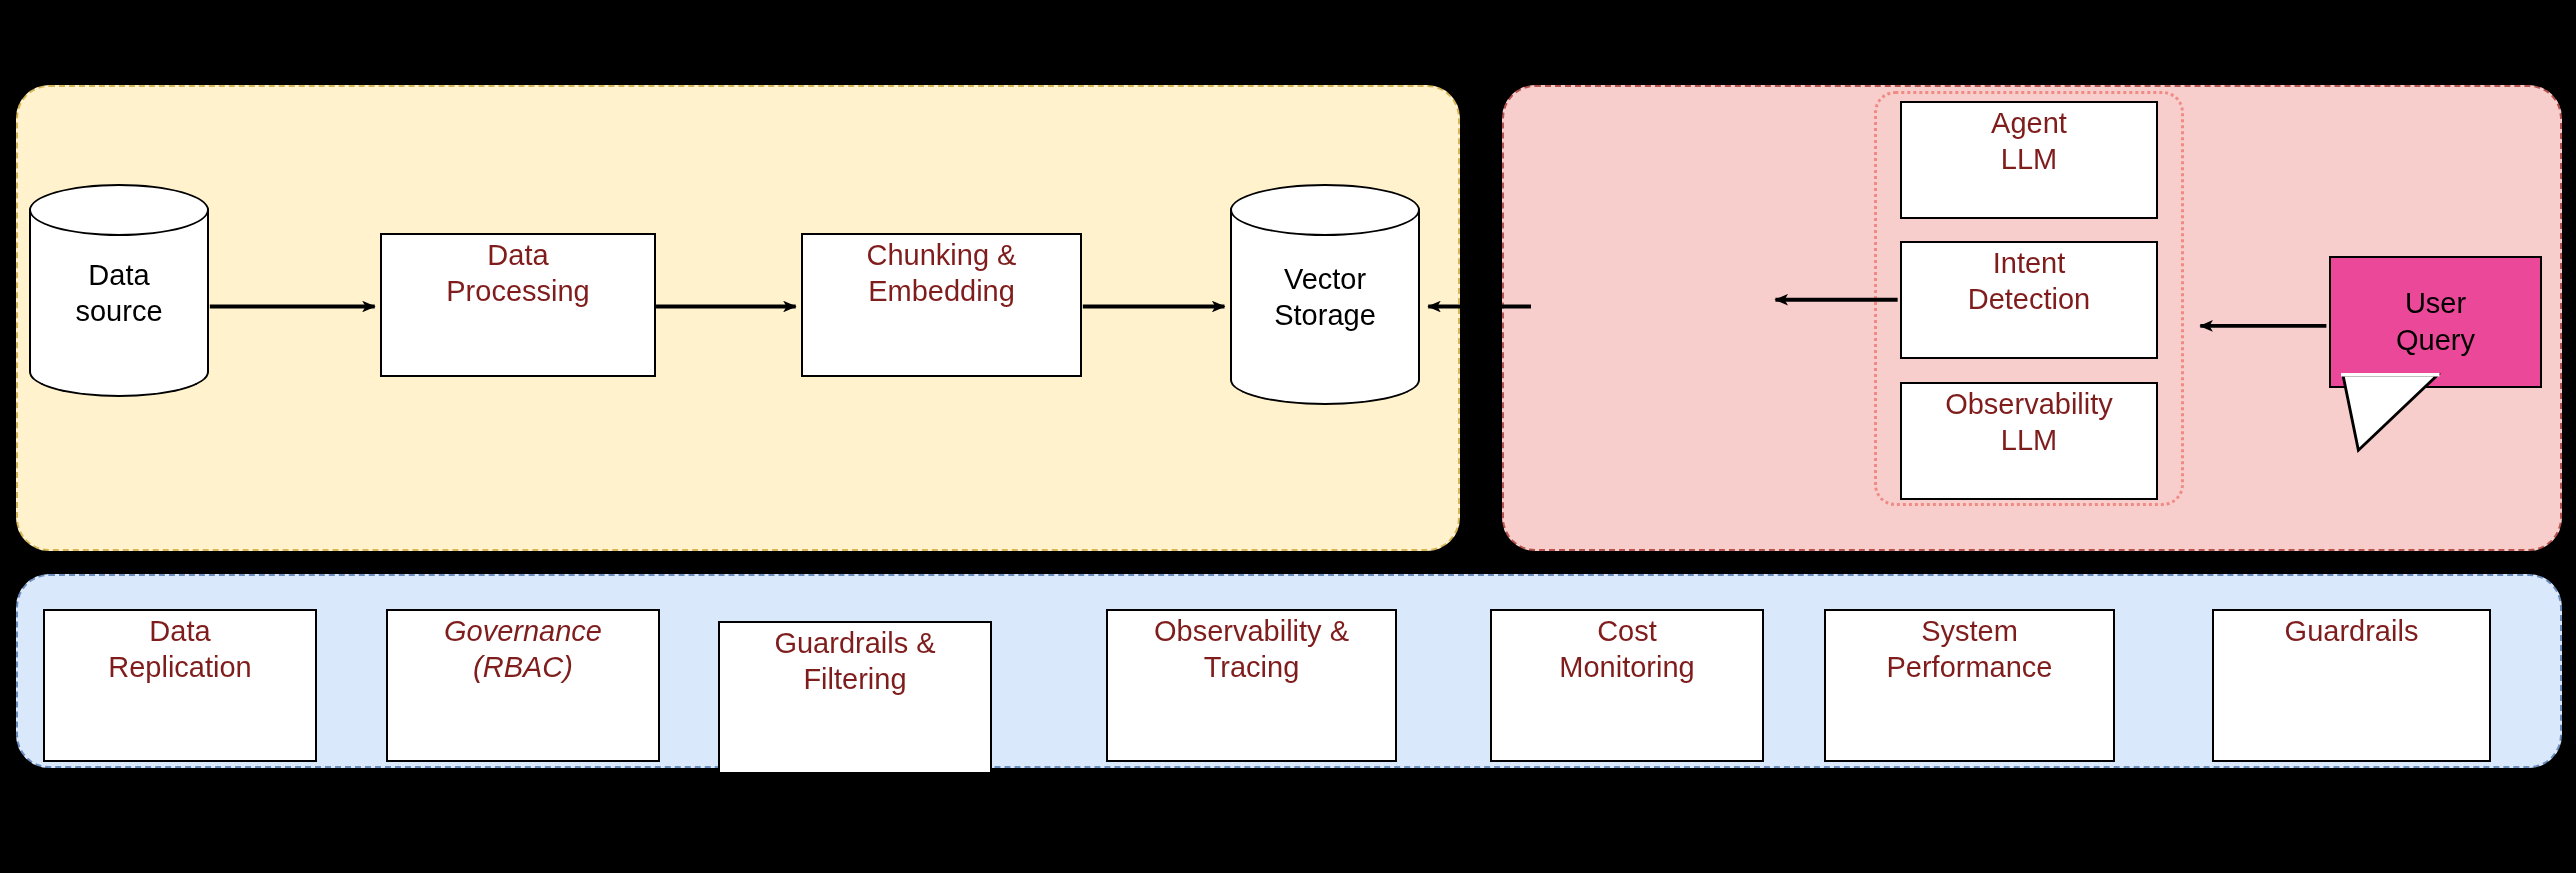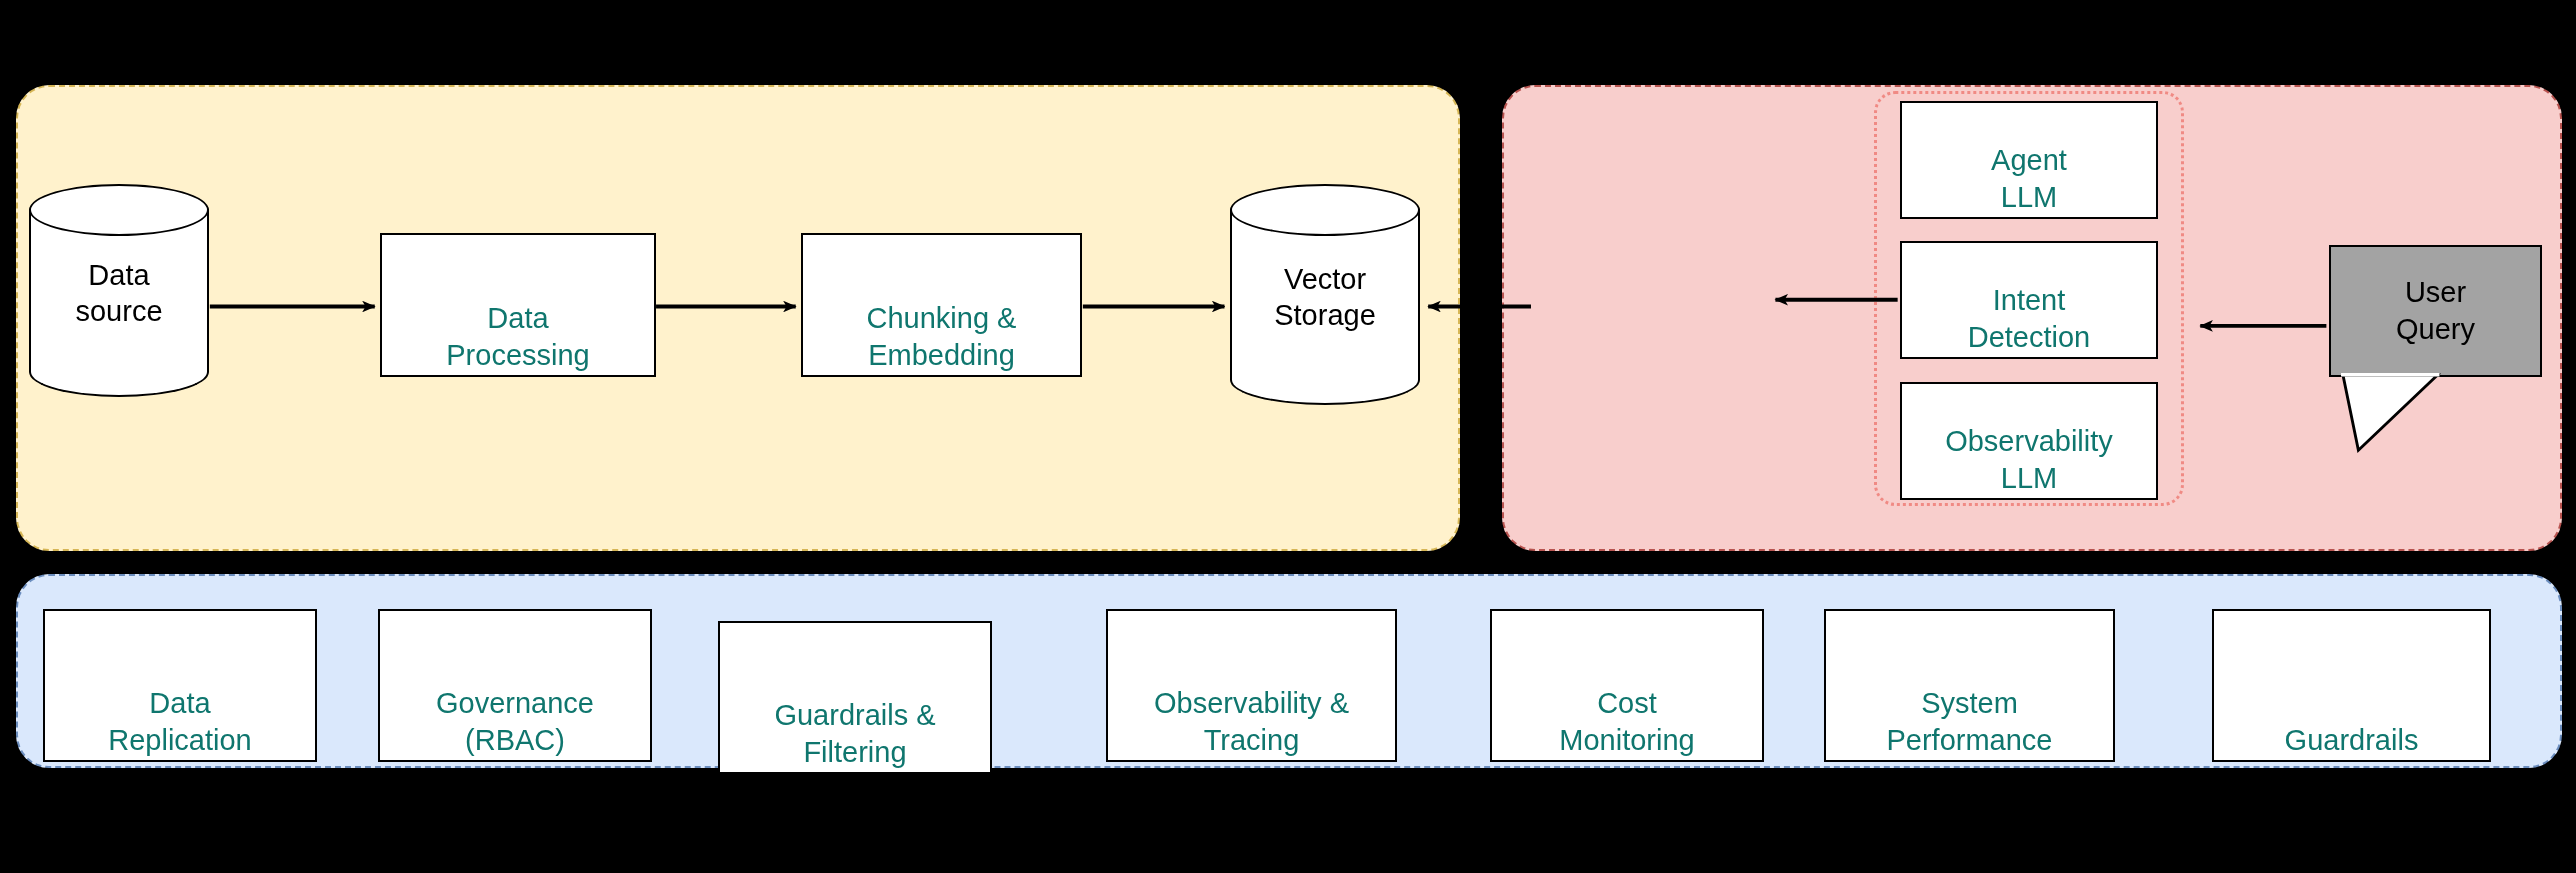--- a/index.html
+++ b/index.html
@@ -48,43 +48,43 @@
     border-radius: 21.3px;
     background: transparent;
   }
 
   
   .node {
     position: absolute;
     background: #ffffff;
     border: 2.9px solid #000000;
     display: flex;
-    align-items: flex-end;
+    align-items: flex-start;
     justify-content: center;
     text-align: center;
-    color: #0f766e;
+    color: #7f1d1d;
     font-size: 29px;
     line-height: 1.26;
     font-family: "Liberation Sans", sans-serif;
     white-space: pre-line;
     padding: 1.9px 5.8px;
   }
 
   
   #data-processing { left: 380px;  top: 233px; width: 276px; height: 144px; }
   #chunking-embedding { left: 801px; top: 233px; width: 281px; height: 144px; }
   #retrieval { left: 1533px; top: 233px; width: 237px; height: 144px; font-size: 28px; }
   #agent-llm { left: 1900px; top: 101px; width: 258px; height: 118px; }
   #intent-detection { left: 1900px; top: 241px; width: 258px; height: 118px; }
   #summarization-llm { left: 1900px; top: 382px; width: 258px; height: 118px; }
 
   
   .platform-node { top: 609px; width: 274px; height: 153px; }
   #data-replication   { left: 43px; }
-  #governance-rbac    { left: 378px; }
+  #governance-rbac    { left: 386px; font-style: italic; }
   #guardrails-filter  { left: 718px; margin-top: 12px; }
   #observability      { left: 1106px; width: 291px; }
   #cost-monitoring    { left: 1490px; }
   #system-performance { left: 1824px; width: 291px; }
   #guardrails         { left: 2212px; width: 279px; }
 
   
   .cylinder {
     position: absolute;
   }
@@ -119,23 +119,23 @@
     white-space: pre-line;
     z-index: 3;
     font-family: "Liberation Sans", sans-serif;
   }
   #data-source { left: 29px; top: 184px; width: 180px; height: 213px; }
   #vector-storage { left: 1230px; top: 184px; width: 190px; height: 221px; }
 
   
   #user-query {
     position: absolute;
-    left: 2329px; top: 245px;
+    left: 2329px; top: 256px;
     width: 213px; height: 132px;
-    background: #a3a3a3;
+    background: #ec4899;
     border: 2.9px solid #000;
     display: flex; align-items: center; justify-content: center;
     text-align: center;
     font-size: 29px; line-height: 1.26;
     white-space: pre-line;
     color: #000;
     font-family: "Liberation Sans", sans-serif;
   }
   #user-query-tail {
     position: absolute;

